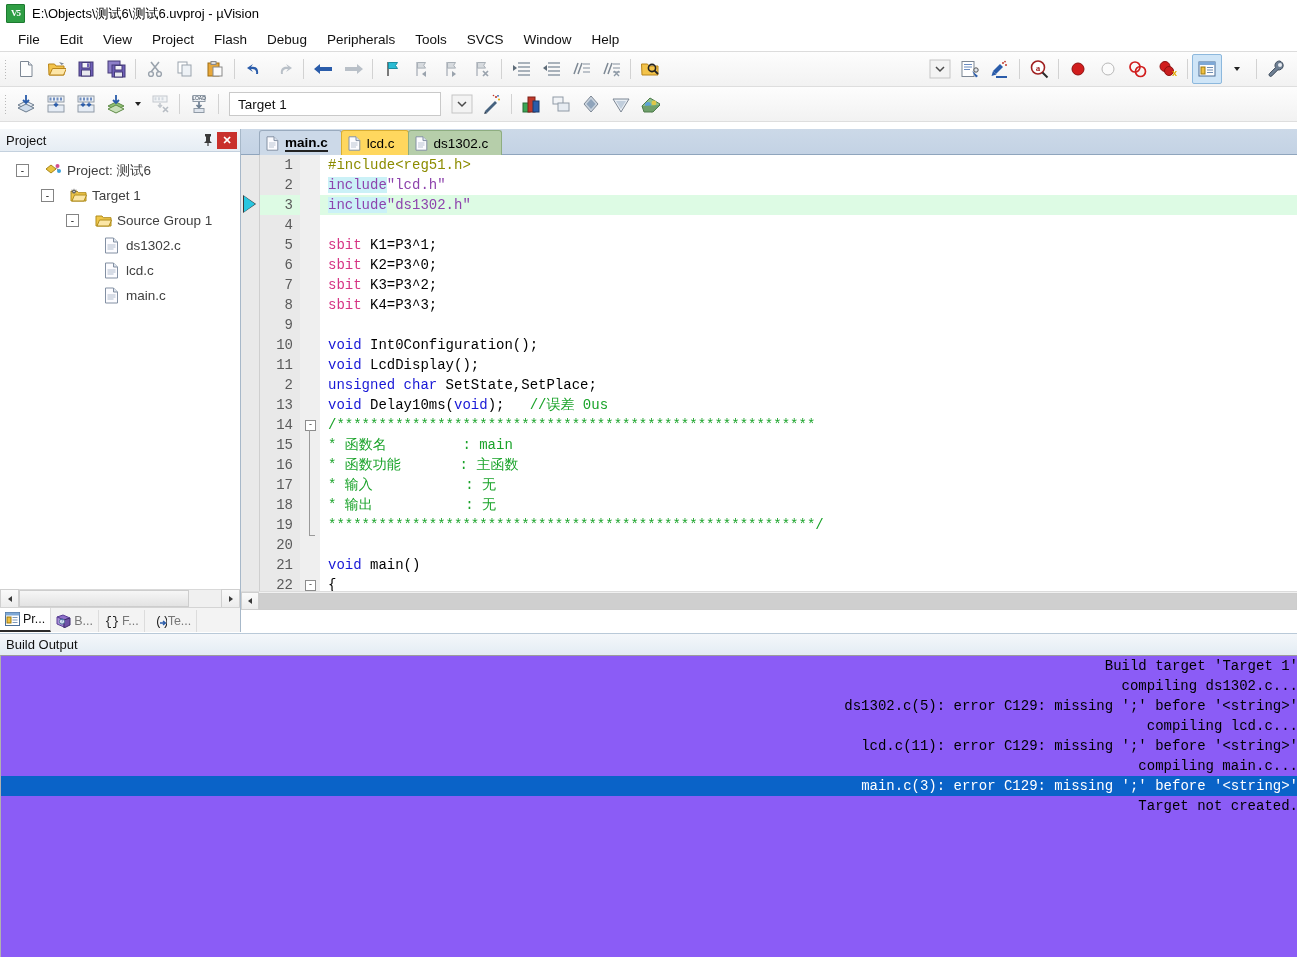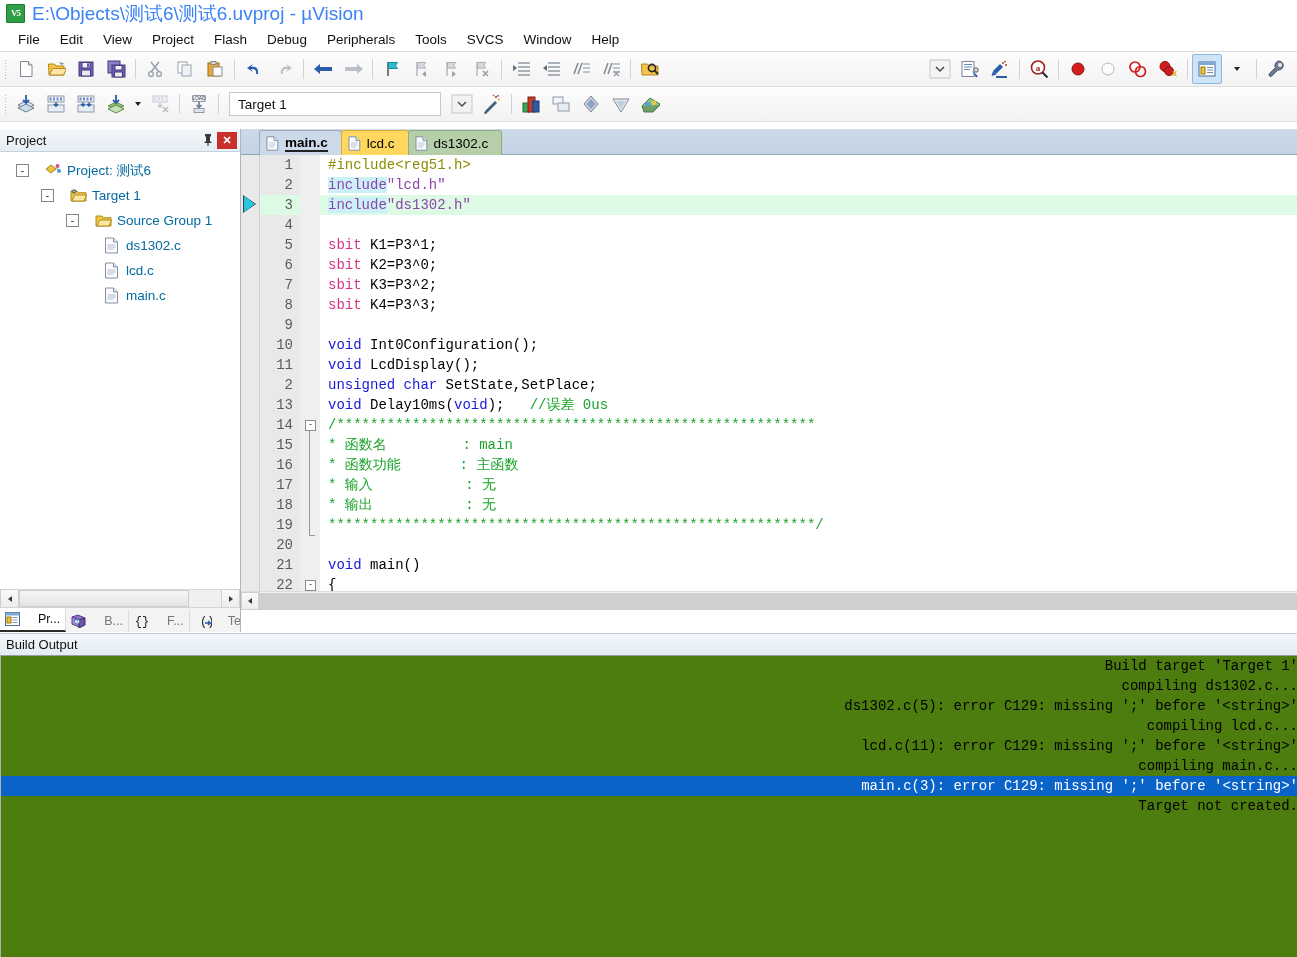--- a/index.html
+++ b/index.html
@@ -26,21 +26,21 @@
   #app-icon:after{
     content:"";position:absolute;left:2px;top:1px;width:12px;height:13px;
     background:
       linear-gradient(transparent 0 0);
   }
   #app-icon .g{
     position:absolute;inset:1px;color:#fff;font-size:9px;line-height:9px;
     font-family:"Liberation Serif",serif;font-weight:bold;
     display:flex;align-items:center;justify-content:center;letter-spacing:-1px;
   }
-  #title-text{font-size:19px;color:#3b82f6;}
+  #title-text{font-size:13px;color:#000000;}
   
   #menubar{
     height:24px;display:flex;align-items:center;
     background:#ffffff;padding-left:8px;border-bottom:1px solid #dcdcdc;
   }
   .menu-item{
     padding:3px 10px;font-size:13.5px;color:#111;cursor:default;
   }
   
   .toolbar{
@@ -92,42 +92,42 @@
   #tree{flex:1 1 auto;padding:6px 0 0 4px;overflow:hidden;position:relative;}
   .tnode{display:flex;align-items:center;height:25px;font-size:13.5px;white-space:nowrap;}
   .tog{
     width:11px;height:11px;border:1px solid #848484;background:#fff;
     display:flex;align-items:center;justify-content:center;
     font-size:10px;line-height:8px;color:#222;flex:0 0 auto;margin-right:3px;
     font-family:"Liberation Sans",sans-serif;
   }
   .tdots{width:13px;height:1px;flex:0 0 auto;}
   .ticon{width:17px;height:17px;margin-right:5px;flex:0 0 auto;}
-  .tlabel{color:#0369a1;}
+  .tlabel{color:#404040;}
   
   #tree-hsb{
     height:17px;display:flex;align-items:center;
     background:#f0f0f0;border-top:1px solid #d9d9d9;
   }
   .sb-arrow{
     width:17px;height:17px;background:linear-gradient(#fafafa,#ececec);
     border:1px solid #cfcfcf;display:flex;align-items:center;justify-content:center;
     flex:0 0 auto;
   }
   .sb-thumb{
     height:15px;background:linear-gradient(#f6f6f6,#e3e3e3);border:1px solid #cdcdcd;
   }
   
   #proj-tabs{
     height:24px;display:flex;align-items:flex-end;
     background:#f3f3f3;border-top:1px solid #d4d4d4;
   }
   .ptab{
     display:flex;align-items:center;height:22px;padding:0 5px;
-    font-size:12.5px;color:#777;border-right:1px solid #dcdcdc;gap:15px;
+    font-size:12.5px;color:#777;border-right:1px solid #dcdcdc;
   }
   .ptab.sel{background:#fff;color:#111;border-bottom:2px solid #2b2b2b;}
   .ptab .pt-ico{width:15px;height:15px;margin-right:3px;flex:0 0 auto;}
   
   #editor-area{
     position:absolute;left:241px;top:0;width:1056px;height:503px;background:#fff;
   }
   #edit-tabs{
     height:26px;display:flex;align-items:flex-end;
     background:linear-gradient(#ccd9e8,#c3d2e4);
@@ -203,21 +203,21 @@
   }
   
   #build-panel{position:absolute;left:0;top:633px;width:1297px;height:230px;background:#fff;text-align:right;}
   #build-header{
     height:21px;display:flex;align-items:center;
     background:linear-gradient(#f4f7fa,#e3ecf4);
     border-top:1px solid #b9c9d8;border-bottom:1px solid #b9c9d8;
     font-size:13px;padding-left:6px;color:#111;
   }
   #build-body{
-    position:absolute;left:0;top:22px;width:1297px;height:302px;background:#4d7c0f;
+    position:absolute;left:0;top:22px;width:1297px;height:302px;background:#8b5cf6;
     border-left:1px solid #b0b0b0;border-top:1px solid #9c9c9c;
   }
   .brow{
     height:20px;line-height:20px;padding-left:4px;
     font-family:"Liberation Mono","DejaVu Sans Mono",monospace;font-size:14px;
     white-space:pre;color:#000;
   }
   .brow.sel{background:#0a63c8;color:#fff;}
 </style>
 </head>

